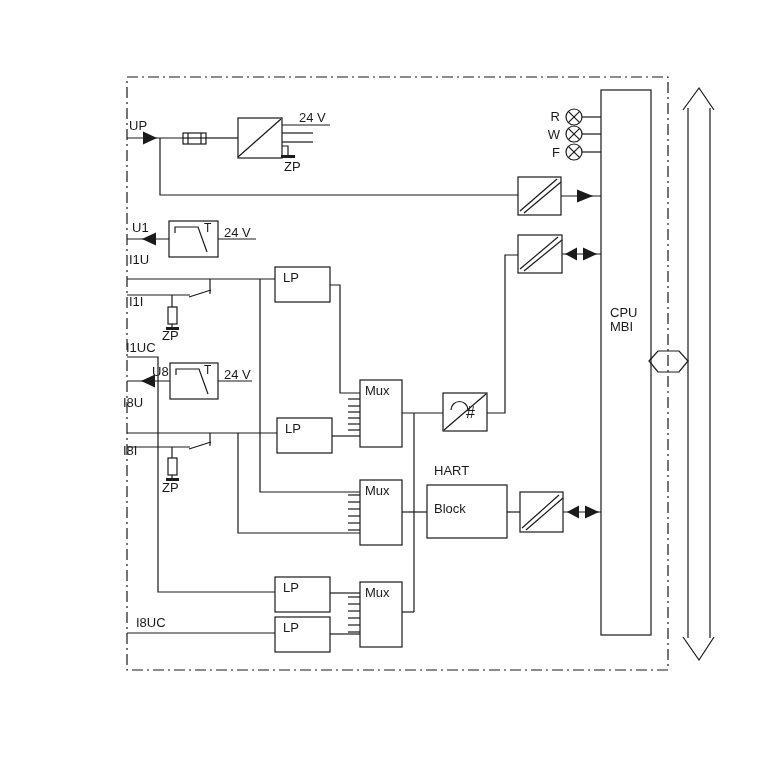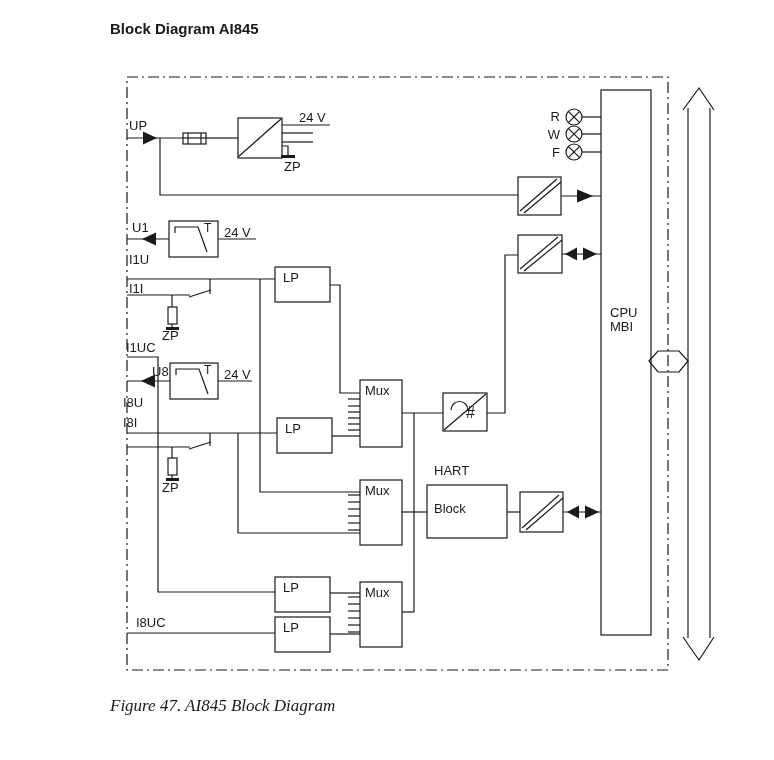--- a/index.html
+++ b/index.html
@@ -14,21 +14,20 @@
   .sm{font-size:12px;}
   .hash{font-size:16px;}
   .led{width:16px;text-align:right;}
   svg{position:absolute;left:0;top:0;}
 </style>
 </head>
 <body>
 
 <div class="canvas">
 
-  <div class="title">Block Diagram AI845</div>
 
   <svg width="774" height="760" viewBox="0 0 774 760">
     <g stroke="#1a1a1a" stroke-width="1.2" fill="none">
 
       <g>
         <rect x="127" y="77" width="541" height="593" stroke-dasharray="11 4 2 4"></rect>
       </g>
 
       <g>
         <line x1="127" y1="138" x2="183" y2="138"></line>
@@ -237,30 +236,30 @@
 
   <span class="lbl" style="left:129px;top:119px">UP</span>
   <span class="lbl" style="left:299px;top:111px">24 V</span>
   <span class="lbl" style="left:284px;top:160px">ZP</span>
 
   <span class="lbl" style="left:132px;top:221px">U1</span>
   <span class="lbl sm" style="left:204px;top:222px">T</span>
   <span class="lbl" style="left:224px;top:226px">24 V</span>
 
   <span class="lbl" style="left:129px;top:253px">I1U</span>
-  <span class="lbl" style="left:129px;top:282px">I1I</span>
+  <span class="lbl" style="left:129px;top:295px">I1I</span>
   <span class="lbl" style="left:162px;top:329px">ZP</span>
   <span class="lbl" style="left:126px;top:341px">I1UC</span>
 
   <span class="lbl" style="left:152px;top:365px">U8</span>
   <span class="lbl sm" style="left:204px;top:364px">T</span>
   <span class="lbl" style="left:224px;top:368px">24 V</span>
 
   <span class="lbl" style="left:123px;top:396px">I8U</span>
-  <span class="lbl" style="left:123px;top:416px">I8I</span>
+  <span class="lbl" style="left:123px;top:444px">I8I</span>
   <span class="lbl" style="left:162px;top:481px">ZP</span>
   <span class="lbl" style="left:136px;top:616px">I8UC</span>
 
   <span class="lbl" style="left:283px;top:271px">LP</span>
   <span class="lbl" style="left:285px;top:422px">LP</span>
   <span class="lbl" style="left:283px;top:581px">LP</span>
   <span class="lbl" style="left:283px;top:621px">LP</span>
 
   <span class="lbl" style="left:365px;top:384px">Mux</span>
   <span class="lbl" style="left:365px;top:484px">Mux</span>
@@ -271,15 +270,14 @@
   <span class="lbl" style="left:434px;top:464px">HART</span>
   <span class="lbl" style="left:434px;top:502px">Block</span>
 
   <span class="lbl" style="left:610px;top:306px">CPU</span>
   <span class="lbl" style="left:610px;top:320px">MBI</span>
 
   <span class="lbl led" style="left:544px;top:110px">R</span>
   <span class="lbl led" style="left:544px;top:128px">W</span>
   <span class="lbl led" style="left:544px;top:146px">F</span>
 
-  <div class="caption">Figure 47. AI845 Block Diagram</div>
 
 </div>
 
 </body></html>

